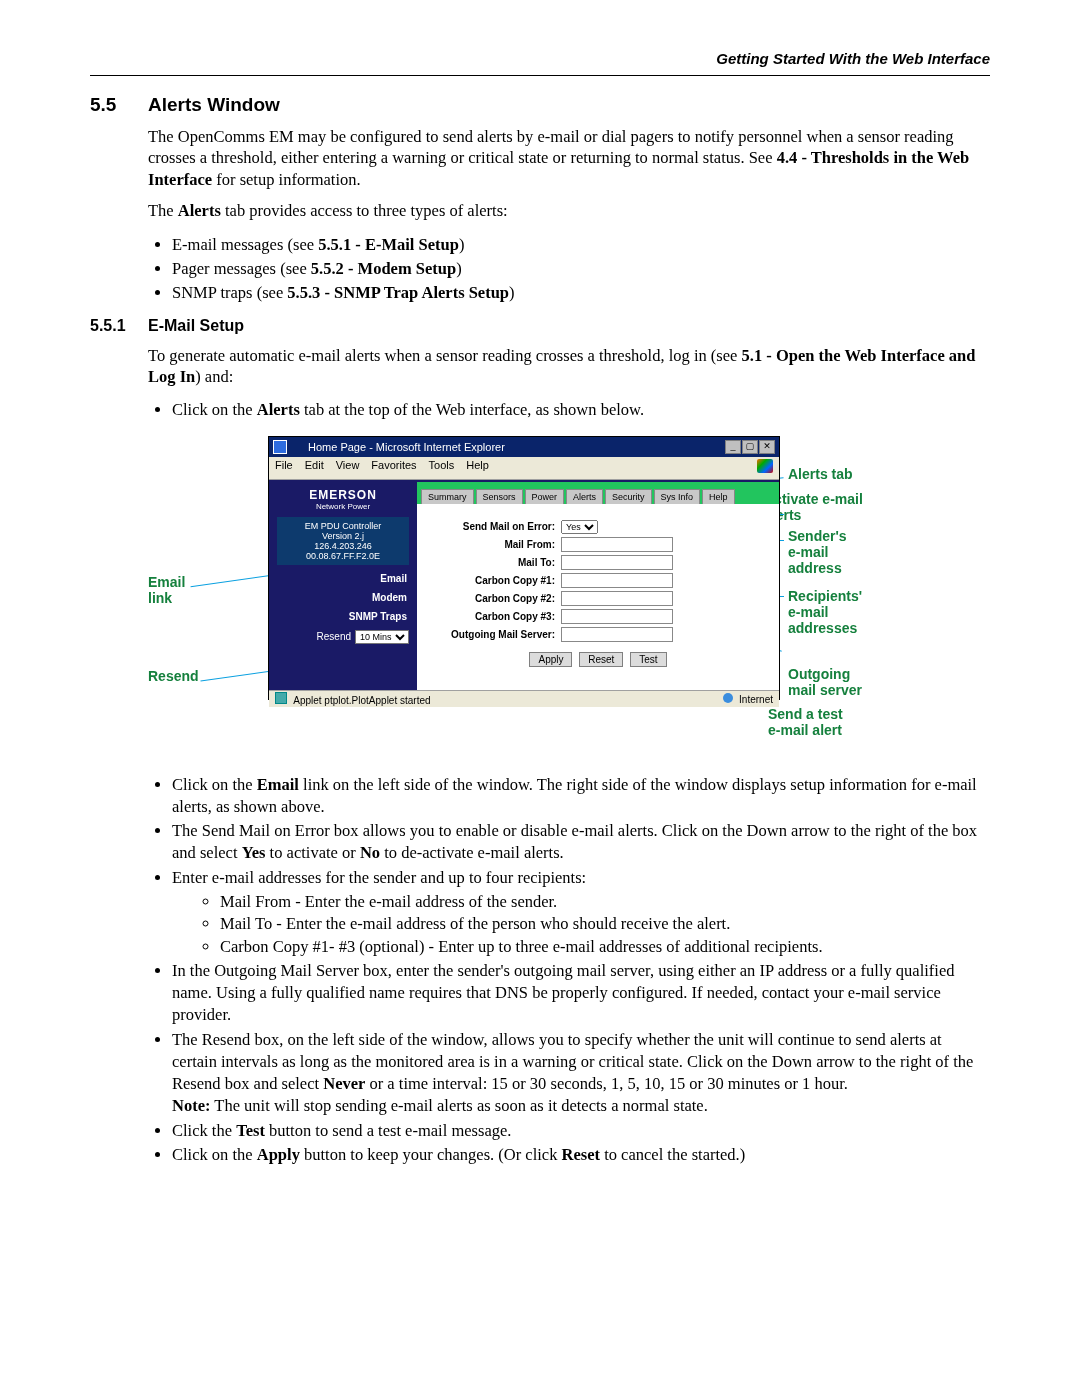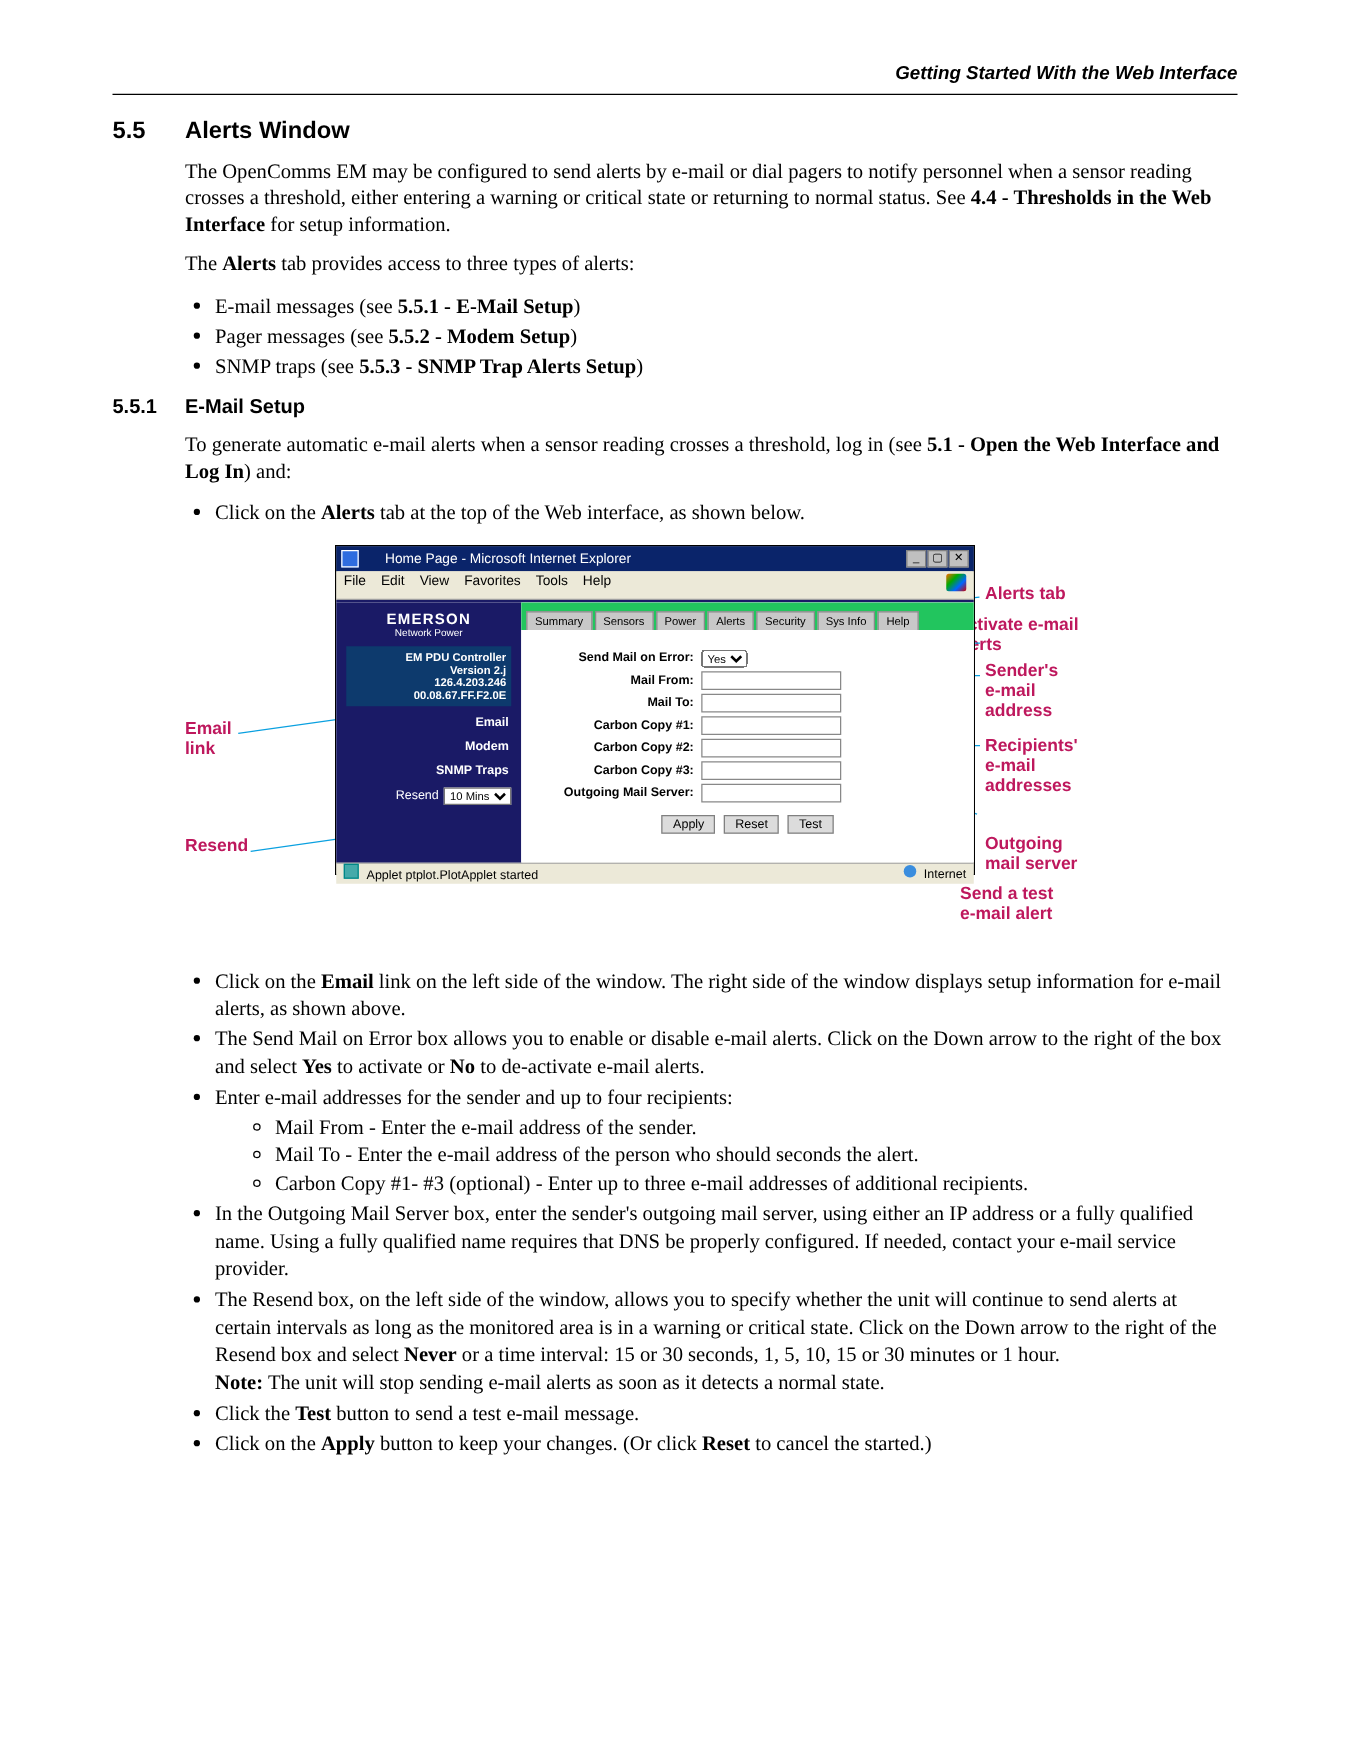--- a/index.html
+++ b/index.html
@@ -77,21 +77,21 @@
     position: relative;
     margin: 14px 0 18px 58px;
     height: 320px;
     font-family: Arial, Helvetica, sans-serif;
   }
   .callout {
     position: absolute;
     font-weight: bold;
     font-size: 14px;
     line-height: 1.15;
-    color: #be185d;
+    color: #15803d;
   }
   .line {
     position: absolute;
     height: 0;
     border-top: 1px solid #0aa0e0;
   }
   .ie-window {
     position: absolute;
     left: 120px; top: 0;
     width: 510px; height: 262px;
@@ -134,24 +134,23 @@
     color: #fff;
     font-size: 10px;
     text-align: center;
     padding-top: 6px;
   }
   .sidebar .logo { font-size: 12px; font-weight: bold; letter-spacing: 1px; font-family: 'Trebuchet MS', sans-serif; }
   .sidebar .sublogo { font-size: 8px; margin-bottom: 6px; }
   .sidebar .ident {
     background: #0d3a6d;
     margin: 4px 8px;
-    padding: 4px 4px;
+    padding: 4px 18px;
     font-size: 9px;
-    font-weight: bold;
-    text-align: right;
+    font-weight: normal;
   }
   .sidebar .nav-r { text-align: right; padding: 4px 10px; font-size: 10px; font-weight: bold; }
   .sidebar .resend-row { display: flex; justify-content: flex-end; align-items: center; gap: 4px; padding: 4px 8px; font-size: 10px; }
   .sidebar select { font-size: 9px; background: #fff; color: #000; }
   .maincol { flex: 1; background: #fff; }
   .tabrow {
     height: 22px;
     background: #22c55e;
     display: flex;
     align-items: flex-end;
@@ -358,21 +357,21 @@
       </div>
     </div>
   </div>
 
   <ul class="top-bullets">
     <li><span>Click on the </span><span class="bold">Email</span><span> link on the left side of the window. The right side of the window displays setup information for e-mail alerts, as shown above.</span></li>
     <li><span>The Send Mail on Error box allows you to enable or disable e-mail alerts. Click on the Down arrow to the right of the box and select </span><span class="bold">Yes</span><span> to activate or </span><span class="bold">No</span><span> to de-activate e-mail alerts.</span></li>
     <li><span>Enter e-mail addresses for the sender and up to four recipients:</span>
       <ul class="nested">
         <li>Mail From - Enter the e-mail address of the sender.</li>
-        <li>Mail To - Enter the e-mail address of the person who should seconds the alert.</li>
+        <li>Mail To - Enter the e-mail address of the person who should receive the alert.</li>
         <li>Carbon Copy #1- #3 (optional) - Enter up to three e-mail addresses of additional recipients.</li>
       </ul>
     </li>
     <li>In the Outgoing Mail Server box, enter the sender's outgoing mail server, using either an IP address or a fully qualified name. Using a fully qualified name requires that DNS be properly configured. If needed, contact your e-mail service provider.</li>
     <li>
       <span>The Resend box, on the left side of the window, allows you to specify whether the unit will continue to send alerts at certain intervals as long as the monitored area is in a warning or critical state. Click on the Down arrow to the right of the Resend box and select </span><span class="bold">Never</span><span> or a time interval: 15 or 30 seconds, 1, 5, 10, 15 or 30 minutes or 1 hour.</span><br>
       <span class="bold">Note:</span><span> The unit will stop sending e-mail alerts as soon as it detects a normal state.</span>
     </li>
     <li><span>Click the </span><span class="bold">Test</span><span> button to send a test e-mail message.</span></li>
     <li><span>Click on the </span><span class="bold">Apply</span><span> button to keep your changes. (Or click </span><span class="bold">Reset</span><span> to cancel the started.)</span></li>

